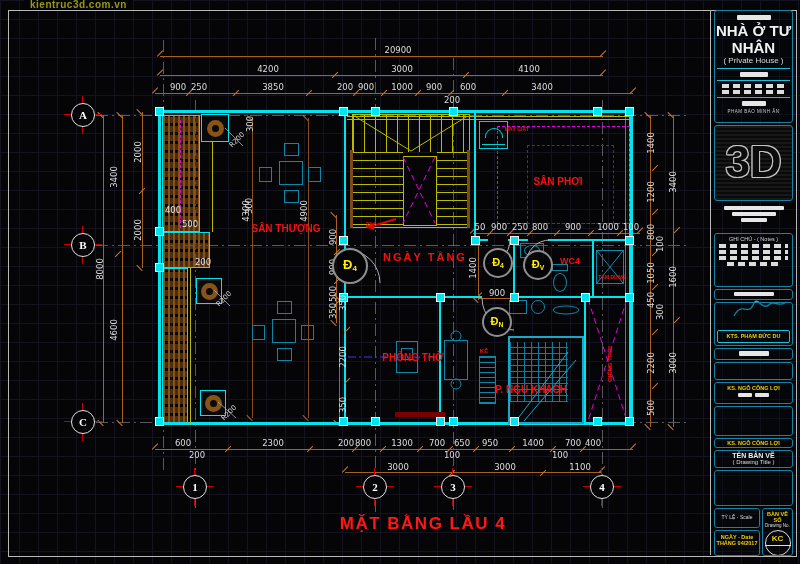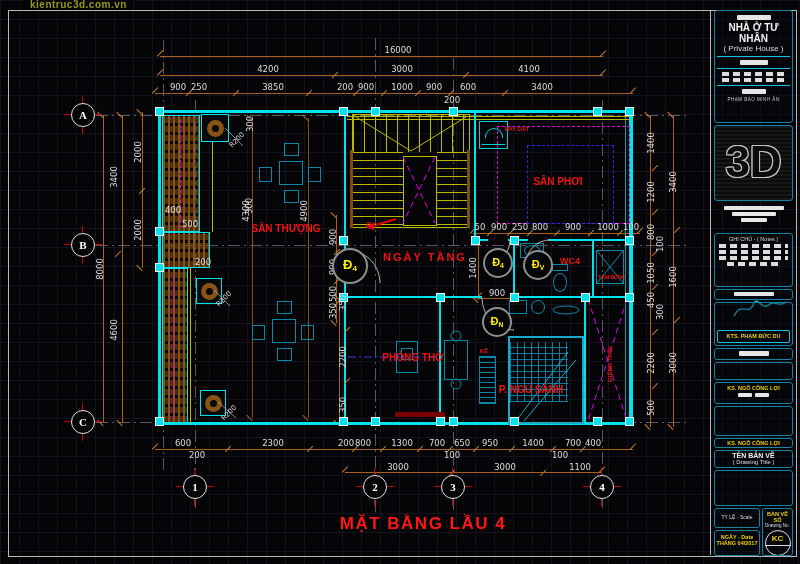--- a/index.html
+++ b/index.html
@@ -61,21 +61,21 @@
   .bub .ch{position:absolute;left:-7px;right:-7px;top:11px;height:1px;background:#c40000;}
   .bub .cv{position:absolute;top:-7px;bottom:-7px;left:11px;width:1px;background:#c40000;}
   .plan-title{position:absolute;transform:translate(-50%,-50%);font:bold 17px "Liberation Sans",sans-serif;color:#ff1717;letter-spacing:1.5px;white-space:nowrap;z-index:9;}
   svg.overlay{position:absolute;left:0;top:0;z-index:6;pointer-events:none;}
   
   .tblock{position:absolute;left:712px;top:8px;width:84px;height:548px;z-index:9;font-family:"Liberation Sans",sans-serif;}
   .tbx{position:absolute;left:2px;right:3px;border:1px solid #1583a3;border-radius:3px;box-sizing:border-box;overflow:hidden;background:rgba(2,10,14,.35);}
   .rb{background:#e6e6e6;height:5px;border-radius:1px;margin:2px auto;}
   .rbd{height:4px;margin:2px auto;background:repeating-linear-gradient(90deg,#dcdcdc 0 7px,transparent 7px 11px);}
   .cyhr{height:1px;background:#19c0de;margin:3px 2px;}
-  .tb-proj{color:#f2f2f2;font-weight:bold;font-size:10px;text-align:center;margin-top:2px;}
+  .tb-proj{color:#f2f2f2;font-weight:bold;font-size:15px;text-align:center;margin-top:2px;}
   .tb-sub{color:#dcdcdc;font-size:8px;text-align:center;}
   .tb-client{color:#cccccc;font-size:4.5px;text-align:center;letter-spacing:.5px;margin-top:3px;}
   .logo3d{display:block;text-align:center;font:bold 44px "Liberation Sans",sans-serif;line-height:72px;color:#0c0c0c;
     text-shadow:1px 0 #c4c4c4,-1px 0 #c4c4c4,0 1px #c4c4c4,0 -1px #c4c4c4,1px 1px #c4c4c4,-1px -1px #c4c4c4,1px -1px #c4c4c4,-1px 1px #c4c4c4;}
   .hatchbg{background:repeating-linear-gradient(0deg,#181818 0 2px,#0a0a0a 2px 4px),repeating-linear-gradient(90deg,#151515 0 6px,#0d0d0d 6px 8px);}
   .tb-notes-h{color:#d8d8d8;font-size:5.5px;text-align:center;margin:2px 0 1px;}
   .tb-bar{position:absolute;left:2px;right:2px;bottom:2px;height:11px;border:1px solid #19c0de;border-radius:2px;color:#f0d000;font-weight:bold;font-size:5.5px;text-align:center;line-height:10px;}
   .tb-y{color:#f0d000;font-weight:bold;font-size:5.5px;text-align:center;}
   .tb-w{color:#dddddd;font-size:5px;text-align:center;}
   .kc{position:relative;width:26px;height:26px;border:1.5px solid #ddd;border-radius:50%;margin:2px auto 0;box-sizing:border-box;}
@@ -235,21 +235,21 @@
     <g stroke="#aaaaaa" stroke-width="0.8" fill="none">
       <path d="M225,128 L243,146"></path>
         <path d="M214,290 L230,306"></path>
         <path d="M218,402 L236,418"></path>
     </g>
     <path d="M348,357 L436,357" stroke="#3a3ae8" stroke-width="1" stroke-dasharray="8,3,2,3" fill="none"></path>
     <path d="M734,316 C742,300 748,318 754,303 C758,296 762,312 770,304 C774,300 780,308 786,302" stroke="#19c0de" stroke-width="1.4" fill="none"></path>
   </svg>
 
   <div id="plan-layer" style="position:absolute;inset:0;z-index:6;">
-      <span class="dim" style="left: 398px; top: 50px;">16000</span>
+      <span class="dim" style="left: 398px; top: 50px;">20900</span>
       <span class="dim" style="left: 268px; top: 69px;">4200</span>
       <span class="dim" style="left: 402px; top: 69px;">3000</span>
       <span class="dim" style="left: 529px; top: 69px;">4100</span>
       <span class="dim" style="left: 178px; top: 87px;">900</span>
       <span class="dim" style="left: 199px; top: 87px;">250</span>
       <span class="dim" style="left: 273px; top: 87px;">3850</span>
       <span class="dim" style="left: 345px; top: 87px;">200</span>
       <span class="dim" style="left: 366px; top: 87px;">900</span>
       <span class="dim" style="left: 402px; top: 87px;">1000</span>
       <span class="dim" style="left: 434px; top: 87px;">900</span>
@@ -310,21 +310,21 @@
       <span class="dim v" style="left: 651px; top: 408px;">500</span>
       <span class="dim v" style="left: 660px; top: 244px;">100</span>
       <span class="dim v" style="left: 660px; top: 312px;">300</span>
       <span class="dim v" style="left: 673px; top: 182px;">3400</span>
       <span class="dim v" style="left: 673px; top: 277px;">1600</span>
       <span class="dim v" style="left: 673px; top: 363px;">3000</span>
       <span class="room" style="left: 286px; top: 228px; font-size: 10px;">SÂN THƯỢNG</span>
       <span class="room" style="left: 425px; top: 257px; font-size: 11px; letter-spacing: 2px;">NGÀY TẦNG</span>
       <span class="room" style="left: 558px; top: 181px; font-size: 10px;">SÂN PHƠI</span>
       <span class="room" style="left: 413px; top: 357px; font-size: 10px;">PHÒNG THỜ</span>
-      <span class="room" style="left: 531px; top: 389px; font-size: 10px;">P. NGỦ SẢNH</span>
+      <span class="room" style="left: 531px; top: 389px; font-size: 10px;">P. NGỦ KHÁCH</span>
       <span class="room" style="left: 570px; top: 261px; font-size: 9px;">WC4</span>
       <span class="room" style="left: 517px; top: 129px; font-size: 5px;">MÁY GIẶT</span>
       <span class="room" style="left: 612px; top: 277px; font-size: 5px;">TẮM ĐỨNG</span>
       <span class="room" style="left: 484px; top: 351px; font-size: 6px;">KỆ</span>
       <span class="room v" style="left: 610px; top: 364px; font-size: 6px;">GIẾNG TRỜI</span>
       <span class="room" style="left: 369px; top: 224px; font-size: 6px;">21</span>
       <span class="wlab" style="left: 237px; top: 140px;">R200</span>
       <span class="wlab" style="left: 224px; top: 299px;">R200</span>
       <span class="wlab" style="left: 229px; top: 413px;">R200</span>
       <div class="dtag" style="left: 332px; top: 248px; height: 36px; width: 36px;">

